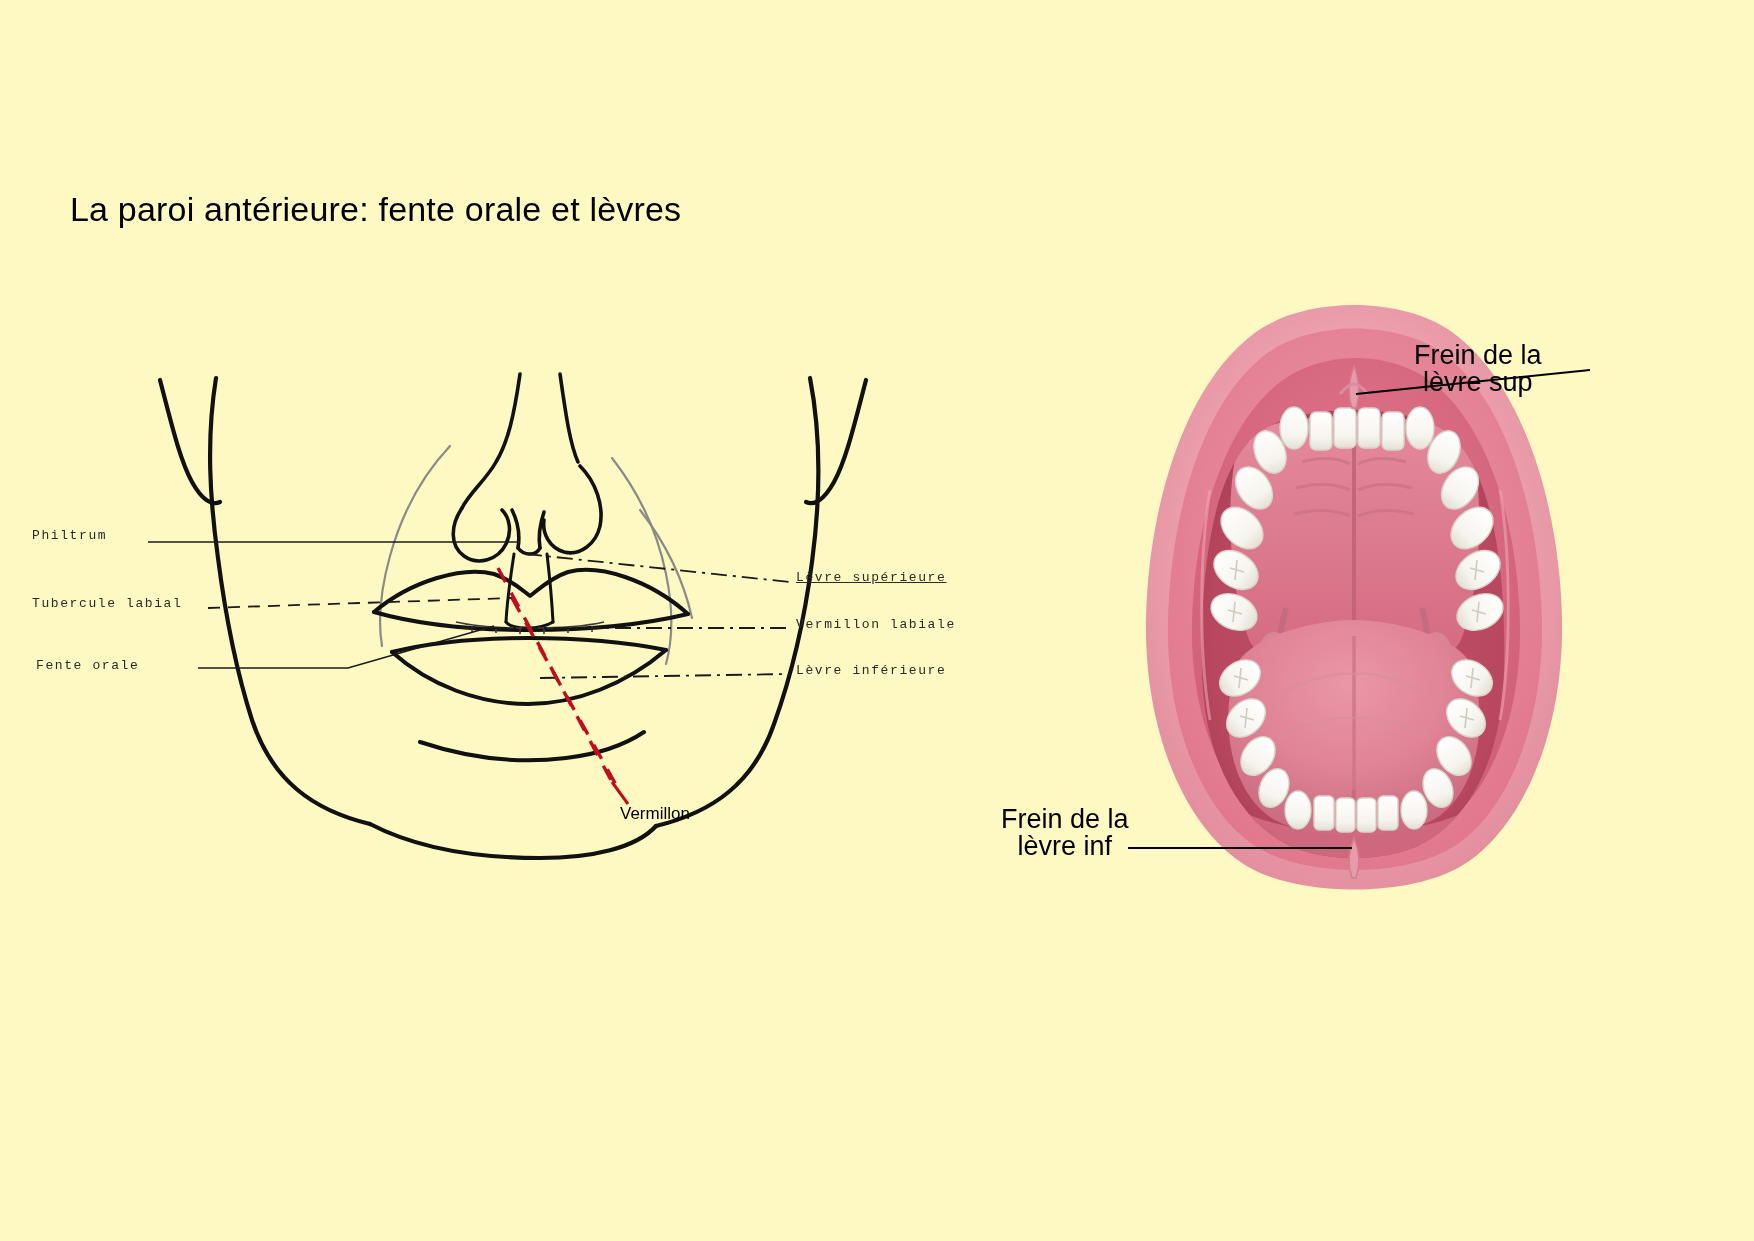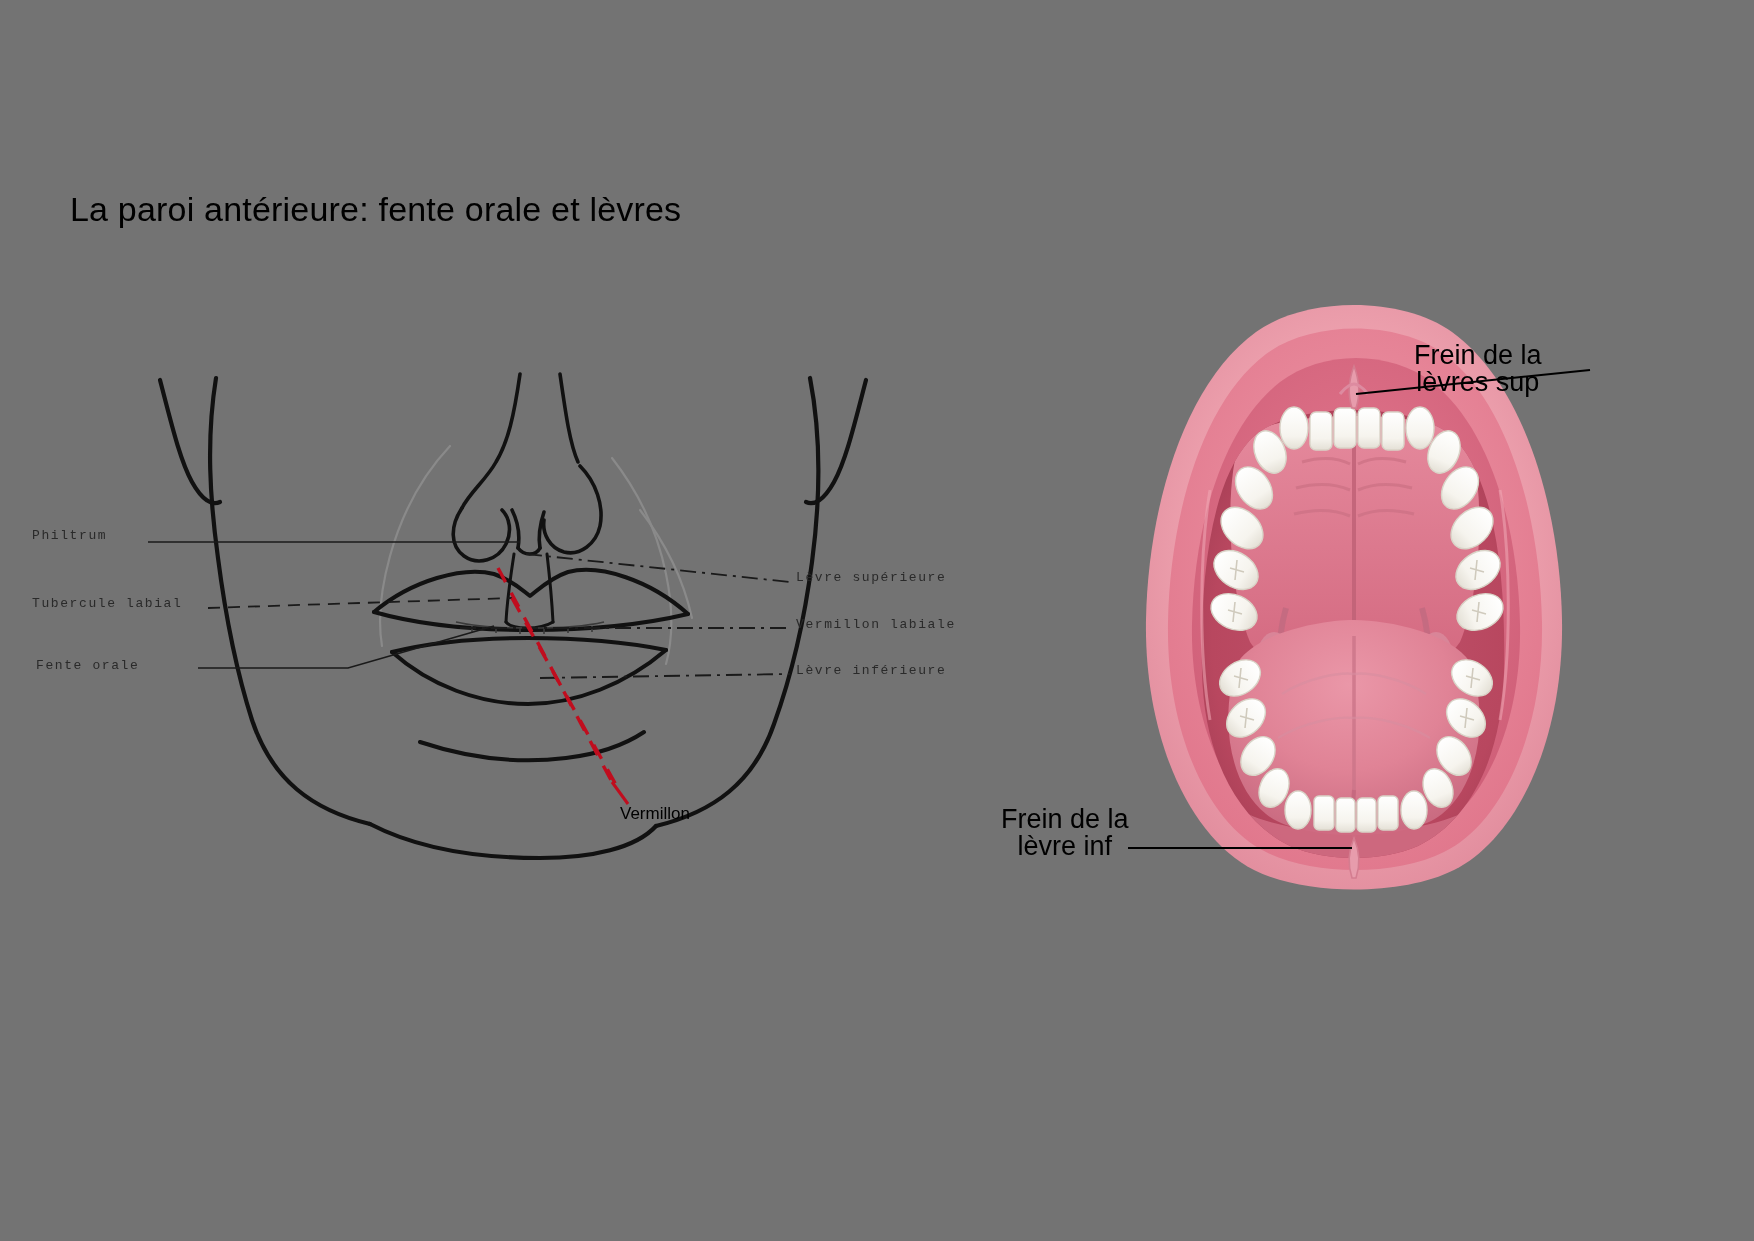--- a/index.html
+++ b/index.html
@@ -9,21 +9,21 @@
     background: #ffffff;
   }
   body {
     font-family: "Liberation Sans", sans-serif;
     color: #000000;
   }
   #slide {
     position: relative;
     width: 1754px;
     height: 1241px;
-    background: #737373;
+    background: #fef9c3;
     overflow: hidden;
   }
 
   
   #slide-title {
     position: absolute;
     left: 70px;
     top: 188px;
     font-size: 34px;
     line-height: 42px;
@@ -73,21 +73,21 @@
     position: absolute;
   }
   .label-sans.center { text-align: center; }
 
   
   #label-philtrum        { left: 32px;  top: 528px; }
   #label-tubercule       { left: 32px;  top: 596px; text-align: right; }
   #label-fente-orale     { left: 36px;  top: 658px; }
 
   
-  #label-levre-sup       { left: 796px; top: 570px; }
+  #label-levre-sup       { left: 796px; top: 570px; text-decoration: underline; }
   #label-commissure      { left: 796px; top: 617px; }
   #label-levre-inf       { left: 796px; top: 663px; }
 
   
   #label-vermillon {
     left: 620px;
     top: 800px;
     font-size: 17px;
   }
 
@@ -393,21 +393,21 @@
 
       <g stroke="#000000" stroke-width="2" fill="none">
         <line x1="266" y1="104" x2="500" y2="80"></line>
         <line x1="262" y1="558" x2="38" y2="558"></line>
       </g>
     </svg>
   </div>
 
   <div class="label-sans center" id="label-frein-sup">
     <span class="two-line">Frein de la</span>
-    <span class="two-line">lèvres sup</span>
+    <span class="two-line">lèvre sup</span>
   </div>
 
   <div class="label-sans center" id="label-frein-inf">
     <span class="two-line">Frein de la</span>
     <span class="two-line">lèvre inf</span>
   </div>
 
 </div>
 
 </body></html>

